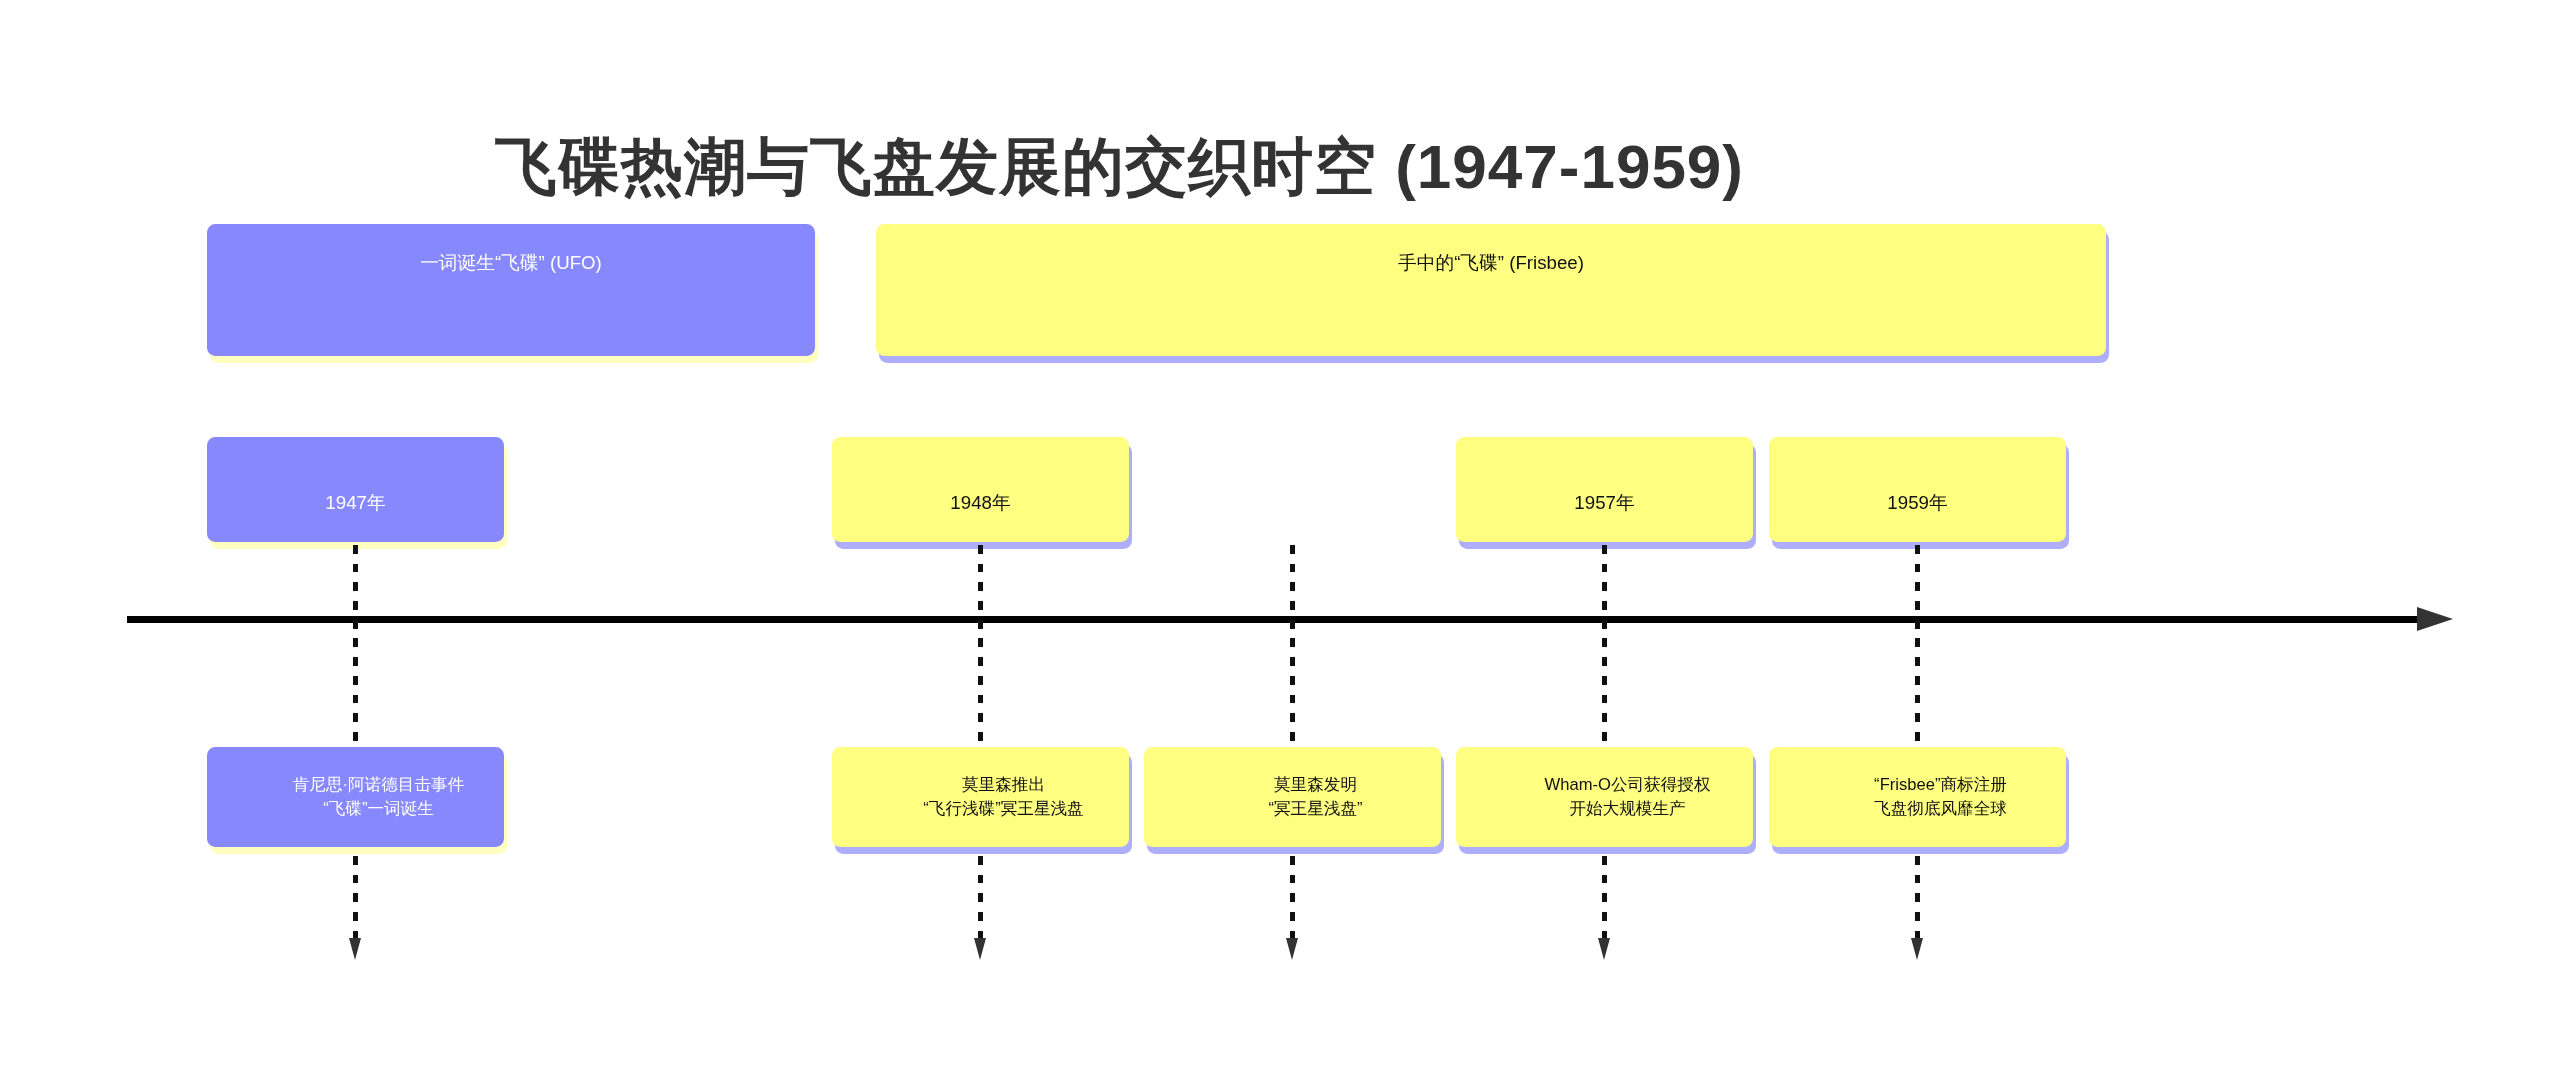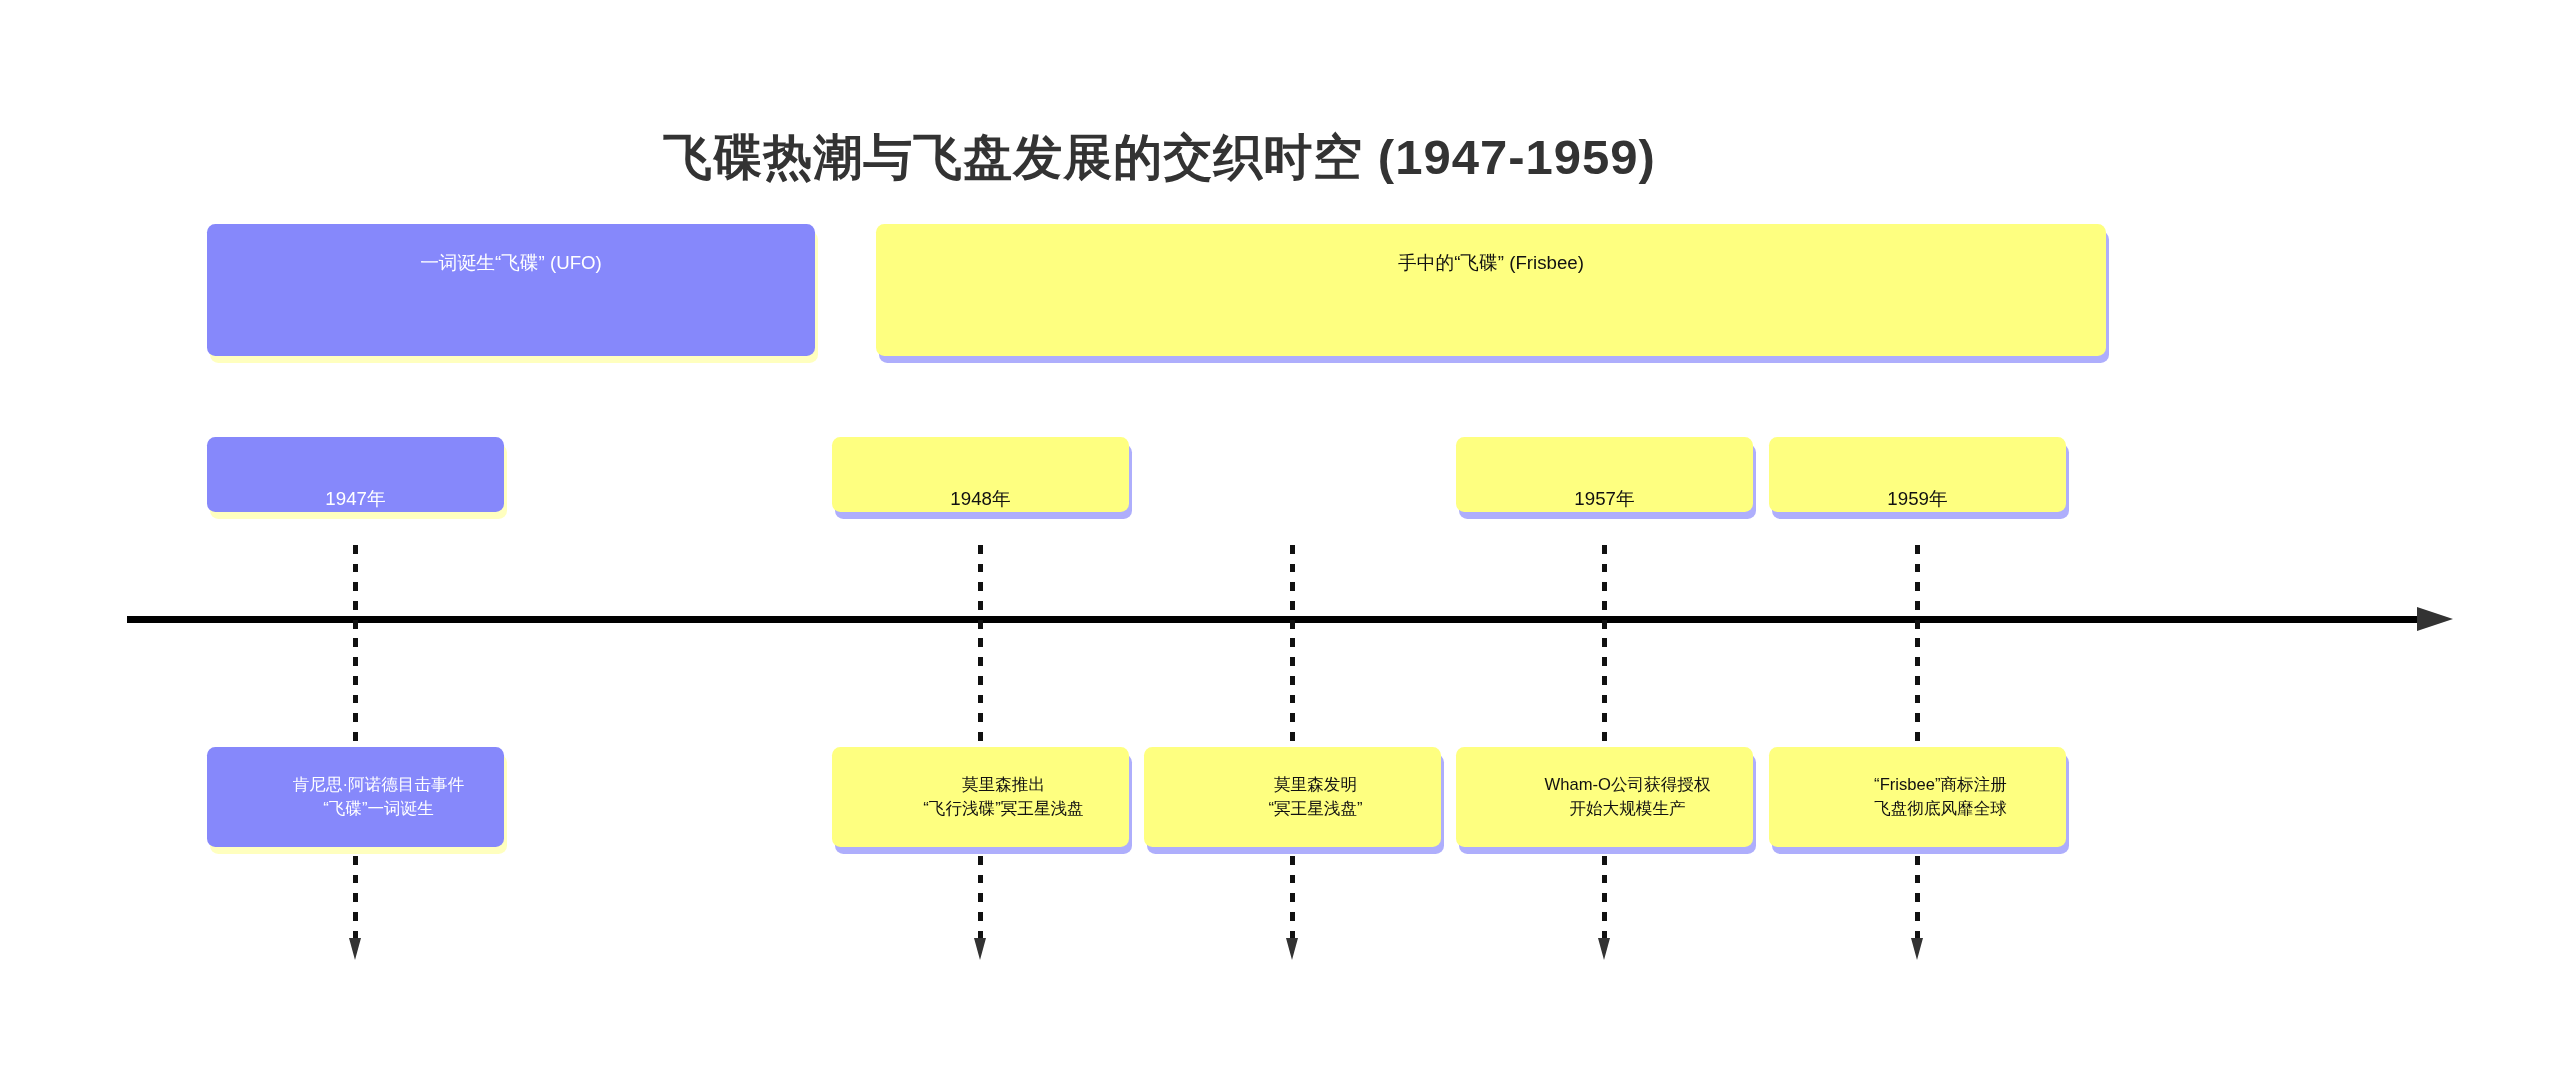--- a/index.html
+++ b/index.html
@@ -12,26 +12,25 @@
     z-index: 0;
     font-family: "Liberation Sans", "DejaVu Sans", sans-serif;
   }
 
   
   .page-title {
     position: absolute;
     left: 0; top: 125px;
     width: 2239px;
     text-align: center;
-    font-size: 49px;
+    font-size: 62px;
     font-weight: bold;
     color: var(--title-text, #333333);
     letter-spacing: 1px;
     white-space: nowrap;
-    padding-left: 40px;
   }
 
   
   .box {
     position: absolute;
     border-radius: 8.3px;
     box-sizing: border-box;
     display: flex;
     justify-content: center;
   }
@@ -60,22 +59,22 @@
   .section-frisbee { left: 836px; width: 1230px; margin-left: 40px; }
 
   
   .event-col {
     position: absolute;
     top: 0; left: var(--left);
     width: 297px; height: 1079px;
   }
   .year-box {
     left: 0; top: 437px;
-    width: 297px; height: 75px;
-    align-items: flex-end;
+    width: 297px; height: 105px;
+    align-items: center;
     padding-top: 26px;
     font-size: 18.7px;
   }
   .desc-box {
     left: 0; top: 747px;
     width: 297px; height: 100px;
     flex-direction: column;
     align-items: center;
     justify-content: center;
     font-size: 16.6px;

